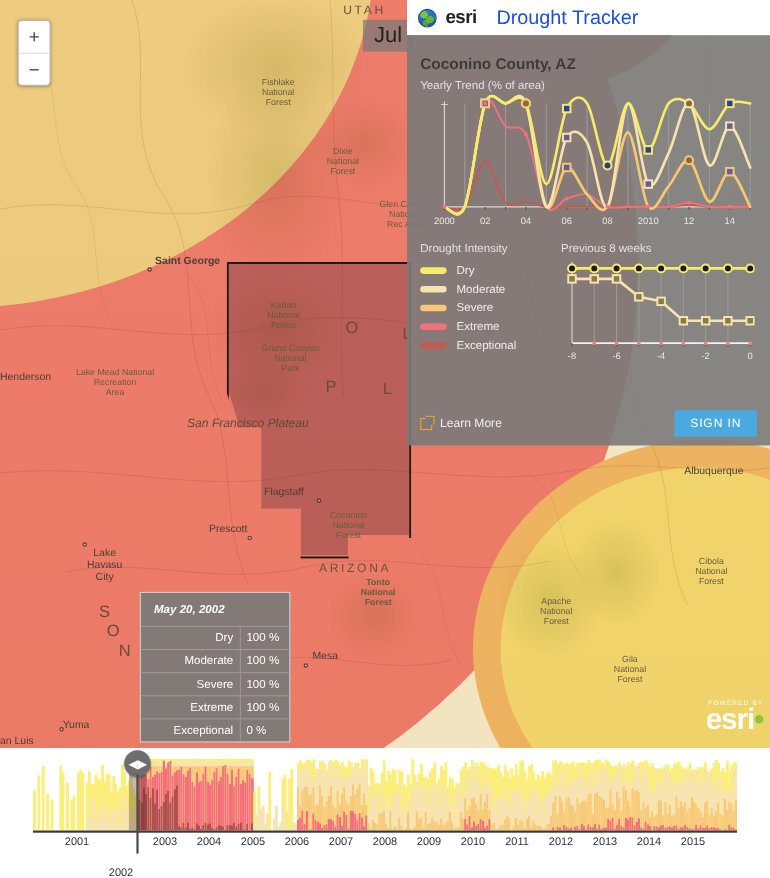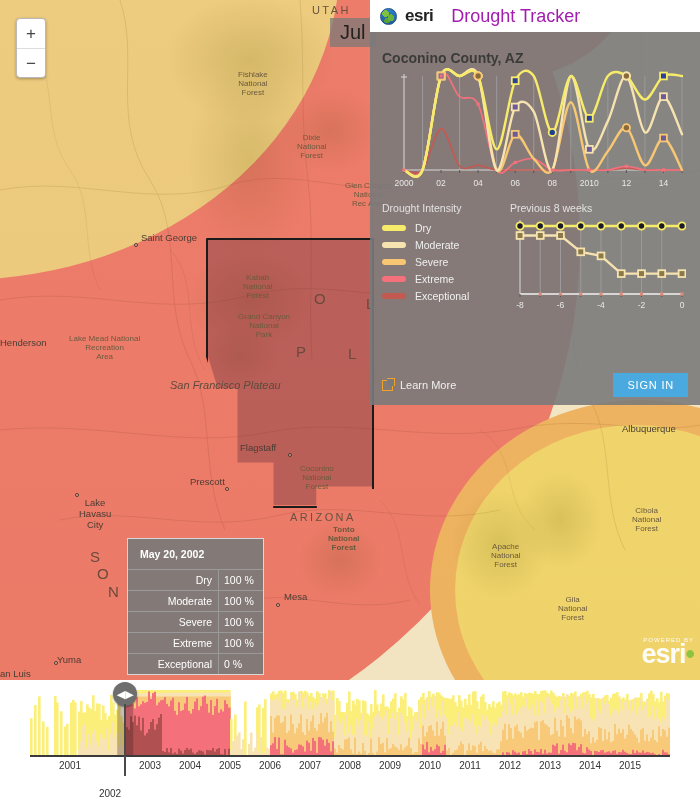--- a/index.html
+++ b/index.html
@@ -103,21 +103,21 @@
   }
 
   
   #info-popup {
     position: absolute; left: 127px; top: 538px; width: 137px; z-index: 35;
     background: rgba(122,122,122,.92); border: 1px solid #d8d8d8;
     color: #fff; font-size: 10.5px;
   }
   #info-popup .ip-date {
     padding: 9px 10px 9px 12px; font-weight: bold; font-size: 10.5px;
-    border-bottom: 1px solid #9a9a9a; color: #fff;
+    border-bottom: 1px solid #9a9a9a; color: #fff; font-style: italic;
   }
   #info-popup .ip-row { display: flex; border-bottom: 1px solid #9a9a9a; }
   #info-popup .ip-row:last-child { border-bottom: none; }
   #info-popup .ip-k {
     flex: 1; text-align: right; padding: 4px 6px; border-right: 1px solid #9a9a9a;
   }
   #info-popup .ip-v { width: 44px; padding: 4px 5px; text-align: left; }
 
   
   #panel {
@@ -133,21 +133,21 @@
       radial-gradient(circle at 30% 30%, #7fc241 0 22%, transparent 23%),
       radial-gradient(circle at 66% 58%, #6bb23a 0 25%, transparent 26%),
       radial-gradient(circle at 40% 78%, #5aa233 0 18%, transparent 19%),
       linear-gradient(#2f7fc4, #1f5f9e);
     border: 1px solid #1a4f85; flex: none;
   }
   #panel-header .logo-text {
     font-size: 17px; font-weight: bold; color: #222; letter-spacing: -.5px;
   }
   #panel-header .app-title {
-    font-size: 18px; color: #a21caf; margin-left: 10px;
+    font-size: 18px; color: #1d4ed8; margin-left: 10px;
   }
   #panel-body {
     height: 373px; background: rgba(122,122,122,.90); padding: 10px 12px 8px 12px;
     position: relative;
   }
 
   
   #search-box {
     position: relative; height: 26px; background: rgba(150,150,150,.55);
     border: 1px solid #9b9b9b; border-radius: 3px; display: flex; align-items: center;
@@ -308,21 +308,21 @@
         <div class="map-label ml-forest" style="left: 491px; top: 542px;">Apache
 National
 Forest</div>
         <div class="map-label ml-forest" style="left: 558px; top: 595px;">Gila
 National
 Forest</div>
         <div class="map-label ml-forest" style="left: 632px; top: 506px;">Cibola
 National
 Forest</div>
         <div class="map-label ml-phys" style="left: 170px; top: 379px;">San Francisco Plateau</div>
-        <div class="map-label ml-city" style="left: 141px; top: 233px;">Saint George</div>
+        <div class="map-label ml-city" style="left: 141px; top: 233px; font-weight: bold;">Saint George</div>
         <div class="map-label ml-city" style="left: 240px; top: 443px;">Flagstaff</div>
         <div class="map-label ml-city" style="left: 190px; top: 477px;">Prescott</div>
         <div class="map-label ml-city" style="left: 79px; top: 498px;">Lake
 Havasu
 City</div>
         <div class="map-label ml-city" style="left: 57px; top: 655px;">Yuma</div>
         <div class="map-label ml-city" style="left: 0px; top: 669px;">an Luis</div>
         <div class="map-label ml-city" style="left: 284px; top: 592px;">Mesa</div>
         <div class="map-label ml-city" style="left: 622px; top: 424px;">Albuquerque</div>
         <div class="map-label ml-city" style="left: 0px; top: 338px;">Henderson</div>
@@ -384,20 +384,21 @@
     <div id="panel-header">
       <div class="logo-globe"></div>
       <div class="logo-text">esri</div>
       <div class="app-title">Drought Tracker</div>
     </div>
 
     <div id="panel-body">
 
 
       <div id="county-title">Coconino County, AZ</div>
+      <div class="section-label">Yearly Trend (% of area)</div>
 
       <div class="chart-wrap">
         <svg id="svg-yearly" width="302" height="130" viewBox="0 0 302 130">
             <line x1="40.53333333333333" y1="10" x2="40.53333333333333" y2="104" stroke="#9a9a9a" stroke-width="1"></line>
             <line x1="77.6" y1="10" x2="77.6" y2="104" stroke="#9a9a9a" stroke-width="1"></line>
             <line x1="114.66666666666667" y1="10" x2="114.66666666666667" y2="104" stroke="#9a9a9a" stroke-width="1"></line>
             <line x1="151.73333333333332" y1="10" x2="151.73333333333332" y2="104" stroke="#9a9a9a" stroke-width="1"></line>
             <line x1="188.8" y1="10" x2="188.8" y2="104" stroke="#9a9a9a" stroke-width="1"></line>
             <line x1="225.86666666666667" y1="10" x2="225.86666666666667" y2="104" stroke="#9a9a9a" stroke-width="1"></line>
             <line x1="262.93333333333334" y1="10" x2="262.93333333333334" y2="104" stroke="#9a9a9a" stroke-width="1"></line>

